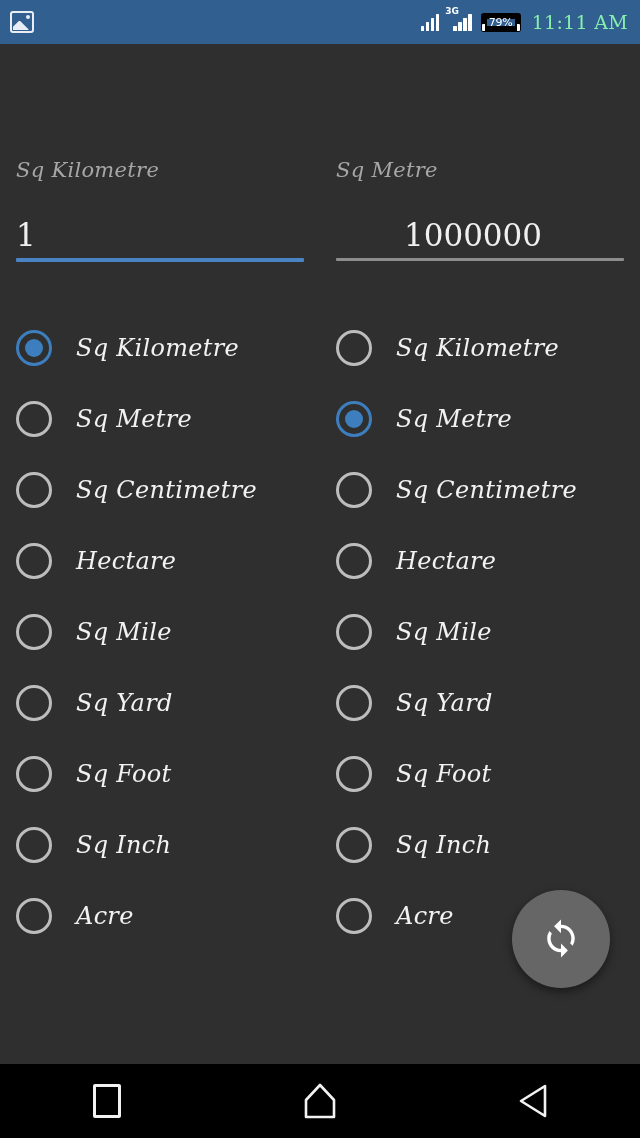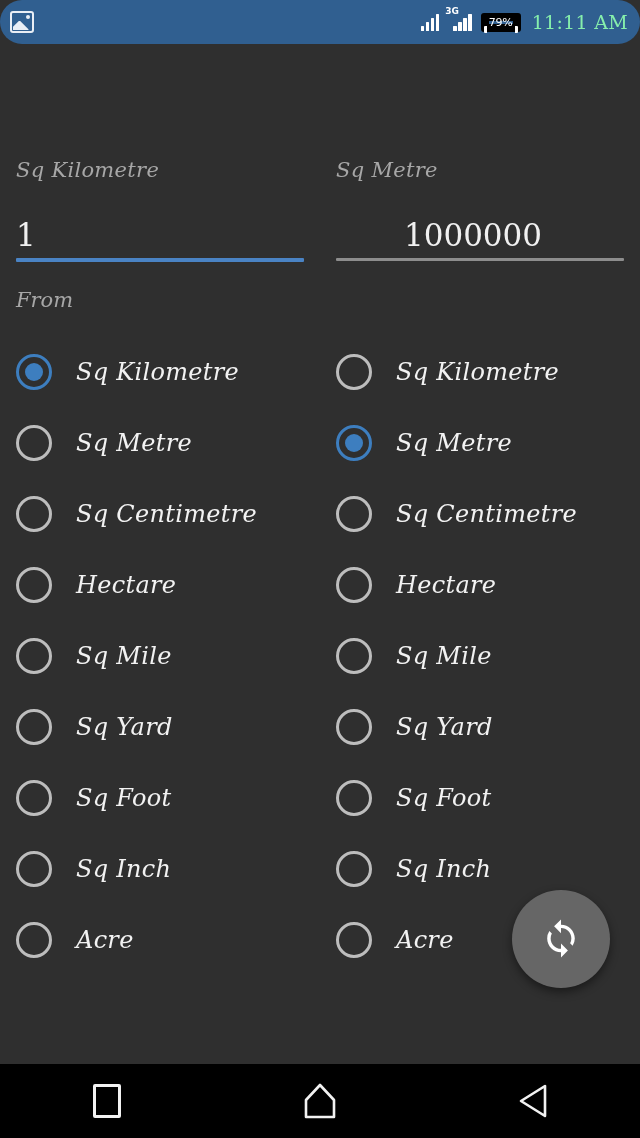--- a/index.html
+++ b/index.html
@@ -16,21 +16,20 @@
     overflow: hidden;
   }
 
   
   .statusbar {
     position: absolute; top: 0; left: 0;
     width: 640px; height: 44px;
     background: #305F90;
     display: flex; align-items: center;
     padding: 0 12px 0 10px;
-    border-radius: 22px;
   }
   .sb-left { display: flex; align-items: center; }
   .sb-right {
     margin-left: auto; display: flex; align-items: center; gap: 7px;
   }
   .photo-icon { width: 24px; height: 22px; position: relative; }
   .photo-icon .frame {
     position: absolute; inset: 0;
     border: 2px solid #e9eef5; border-radius: 3px;
   }
@@ -57,21 +56,21 @@
   .sig2 { position: relative; display: flex; align-items: flex-end; }
   .gtag {
     position: absolute; left: -1px; top: -6px;
     font-size: 9px; font-weight: bold; color: #fff;
     font-family: "DejaVu Sans", sans-serif; line-height: 1;
   }
   .sig2 .bars { margin-left: 7px; }
 
   .battery {
     position: relative; width: 40px; height: 19px;
-    border: 8px solid #000000; border-radius: 3px;
+    border: 6px solid #000000; border-radius: 3px;
     display: flex; align-items: center; justify-content: center;
     margin-left: 2px;
   }
   .battery:after {
     content: ""; position: absolute; right: -5px; top: 5px;
     width: 3px; height: 7px; background: #fff; border-radius: 0 1px 1px 0;
   }
   .battery:before {
     content: ""; position: absolute; left: -5px; top: 5px;
     width: 3px; height: 7px; background: #fff; border-radius: 1px 0 0 1px;
@@ -260,21 +259,20 @@
       <div class="field right">
         <div class="field-label">Sq Metre</div>
         <div class="field-input">
           <div class="field-value">1000000</div>
         </div>
         <div class="underline"></div>
       </div>
     </div>
 
     <div class="col-heads">
-      <div class="col-head">From</div>
     </div>
 
     <div class="lists">
       <div class="list" id="from-list">
           <div class="row">
             <div class="radio on"></div>
             <div class="row-label">Sq Kilometre</div>
           </div>
           <div class="row">
             <div class="radio"></div>

